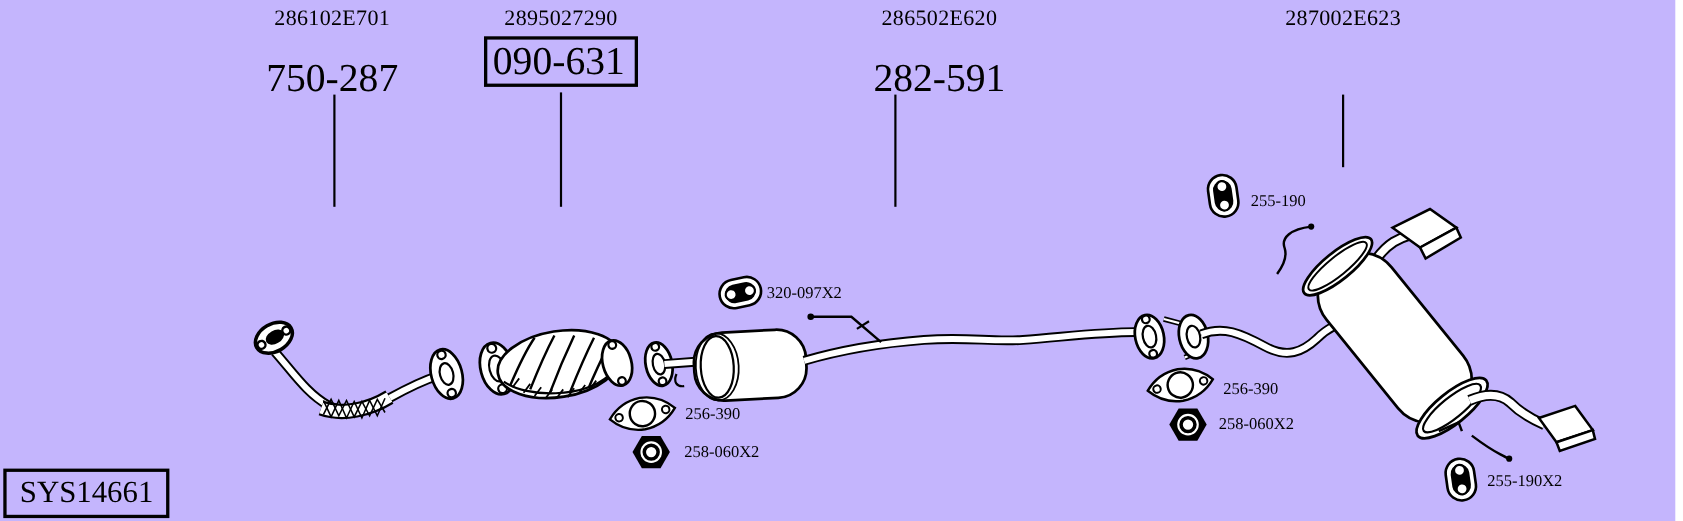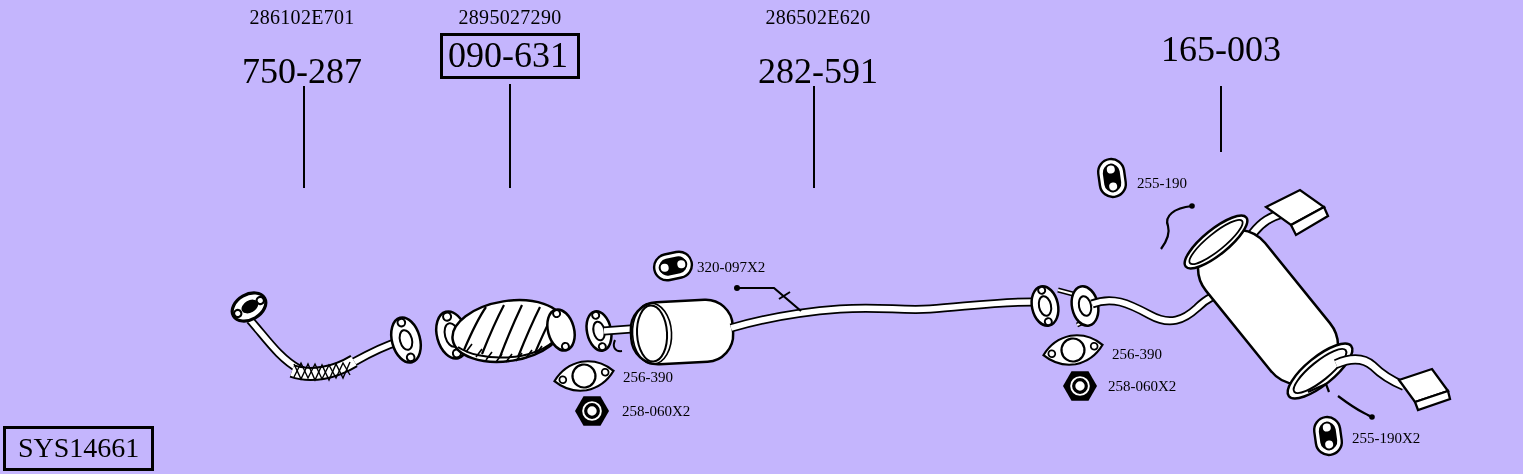--- a/index.html
+++ b/index.html
@@ -205,27 +205,27 @@
     <div class="pn">750-287</div>
   </div>
 
   <div class="top-group" style="left:400px">
     <div class="oe">2895027290</div>
     <div class="pn pn-wrap">
       <span class="pn-box">090-631</span>
     </div>
   </div>
 
-  <div class="top-group" style="left:708px">
+  <div class="top-group" style="left:744px">
     <div class="oe">286502E620</div>
     <div class="pn">282-591</div>
   </div>
 
   <div class="top-group" style="left:1111px">
-    <div class="pn">165-003</div>
+    <div class="oe">287002E623</div>
   </div>
 
   <div class="callout" style="left:1137px;top:172px">255-190</div>
   <div class="callout" style="left:697px;top:256px">320-097X2</div>
   <div class="callout" style="left:623px;top:366px">256-390</div>
   <div class="callout" style="left:622px;top:400px">258-060X2</div>
   <div class="callout" style="left:1112px;top:343px">256-390</div>
   <div class="callout" style="left:1108px;top:375px">258-060X2</div>
   <div class="callout" style="left:1352px;top:427px">255-190X2</div>
 

